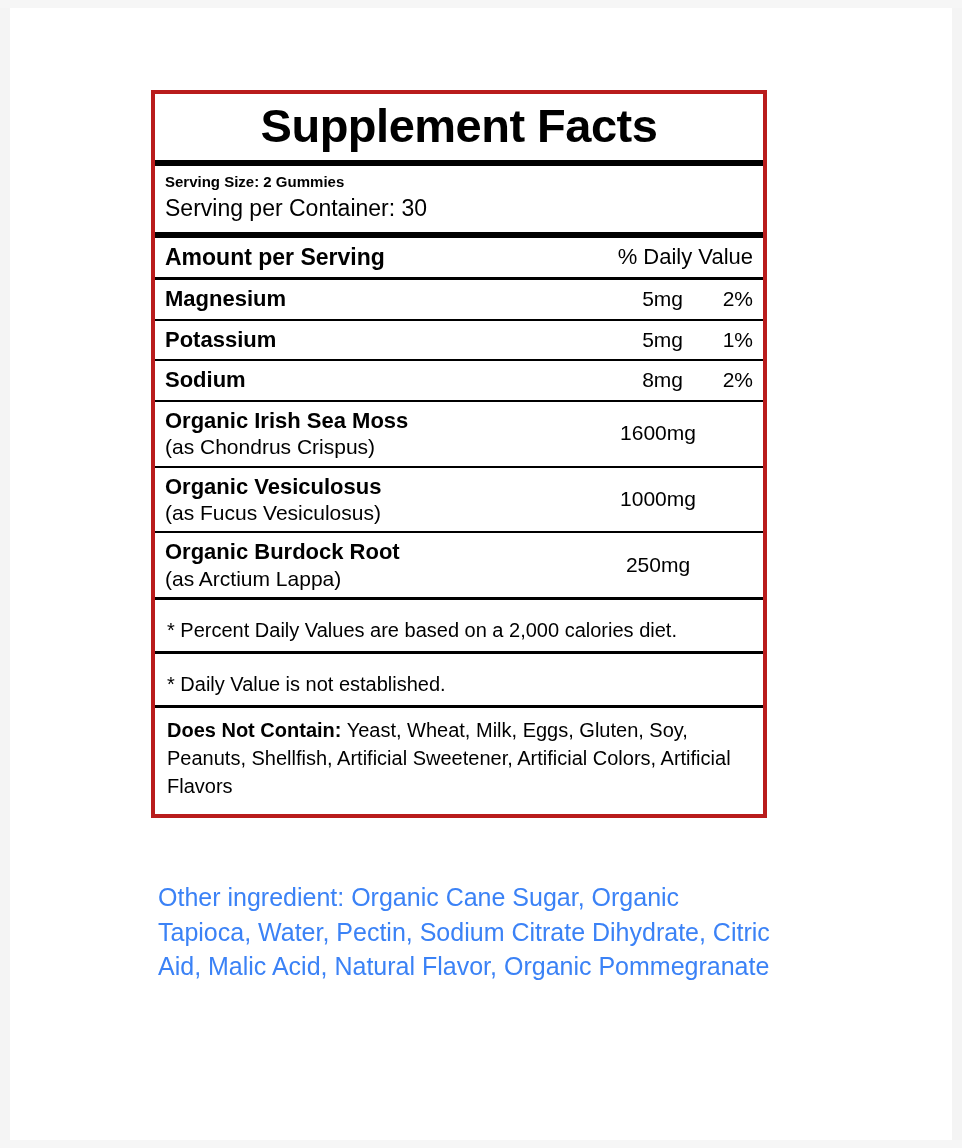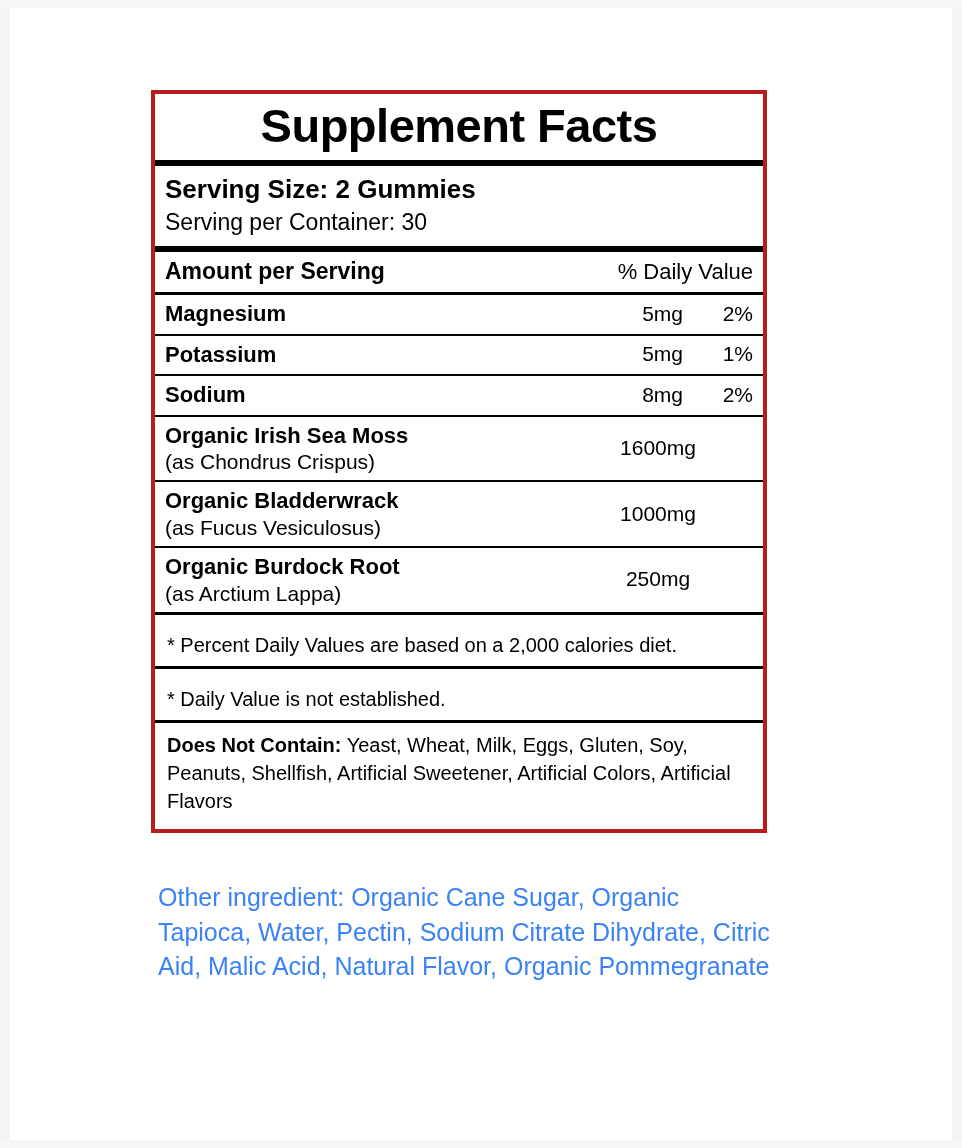--- a/index.html
+++ b/index.html
@@ -69,21 +69,21 @@
     padding: 7px 0 10px 0;
     line-height: 1.05;
     border-bottom: 6px solid #000000;
   }
 
   .serving-block {
     padding: 6px 10px 8px 10px;
     border-bottom: 6px solid #000000;
   }
   .serving-size {
-    font-size: 26px;
+    font-size: 15px;
     font-weight: bold;
     line-height: 1.35;
   }
   .serving-container {
     font-size: 23px;
     font-weight: normal;
     line-height: 1.35;
   }
 
   .row {
@@ -210,21 +210,21 @@
     <div class="row herb-row">
       <div class="cell-name">
         <span>Organic Irish Sea Moss</span>
         <span class="latin">(as Chondrus Crispus)</span>
       </div>
       <div class="cell-amount">1600mg</div>
     </div>
 
     <div class="row herb-row">
       <div class="cell-name">
-        <span>Organic Bladderwrack</span>
+        <span>Organic Vesiculosus</span>
         <span class="latin">(as Fucus Vesiculosus)</span>
       </div>
       <div class="cell-amount">1000mg</div>
     </div>
 
     <div class="row herb-row thick">
       <div class="cell-name">
         <span>Organic Burdock Root</span>
         <span class="latin">(as Arctium Lappa)</span>
       </div>

